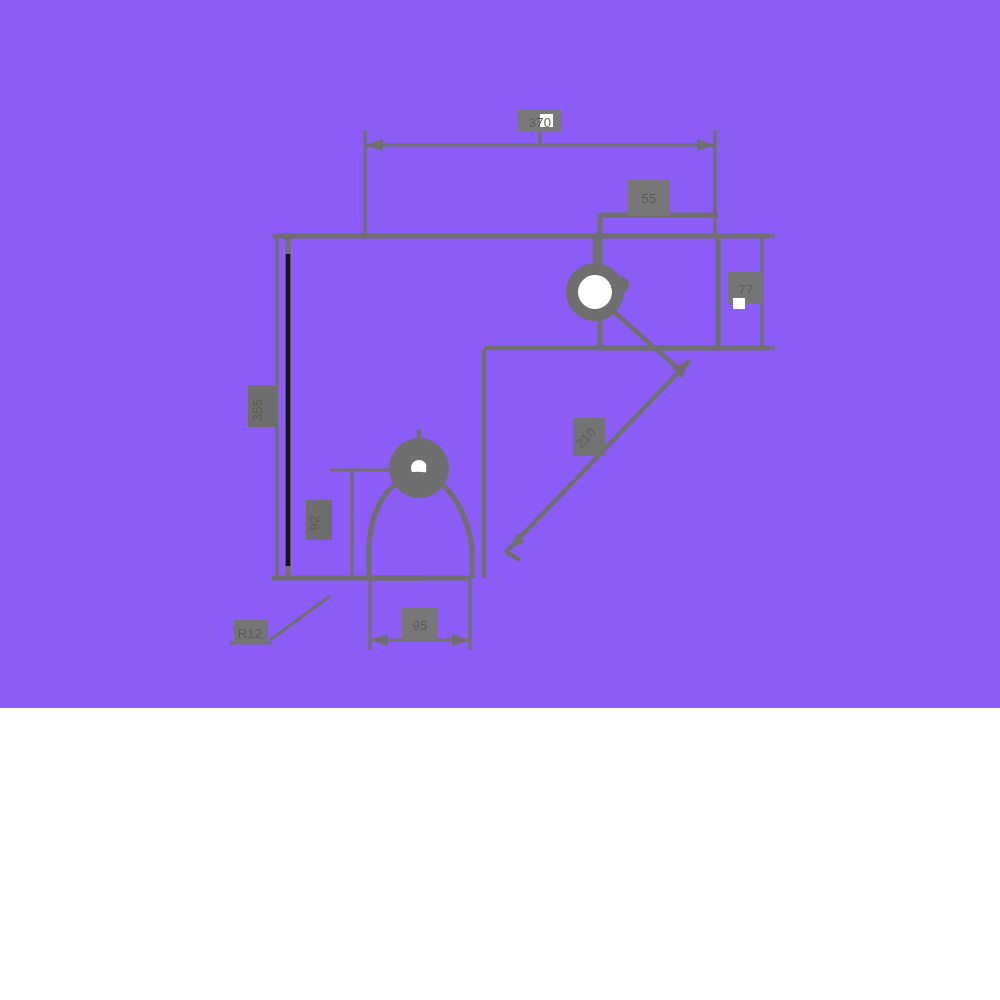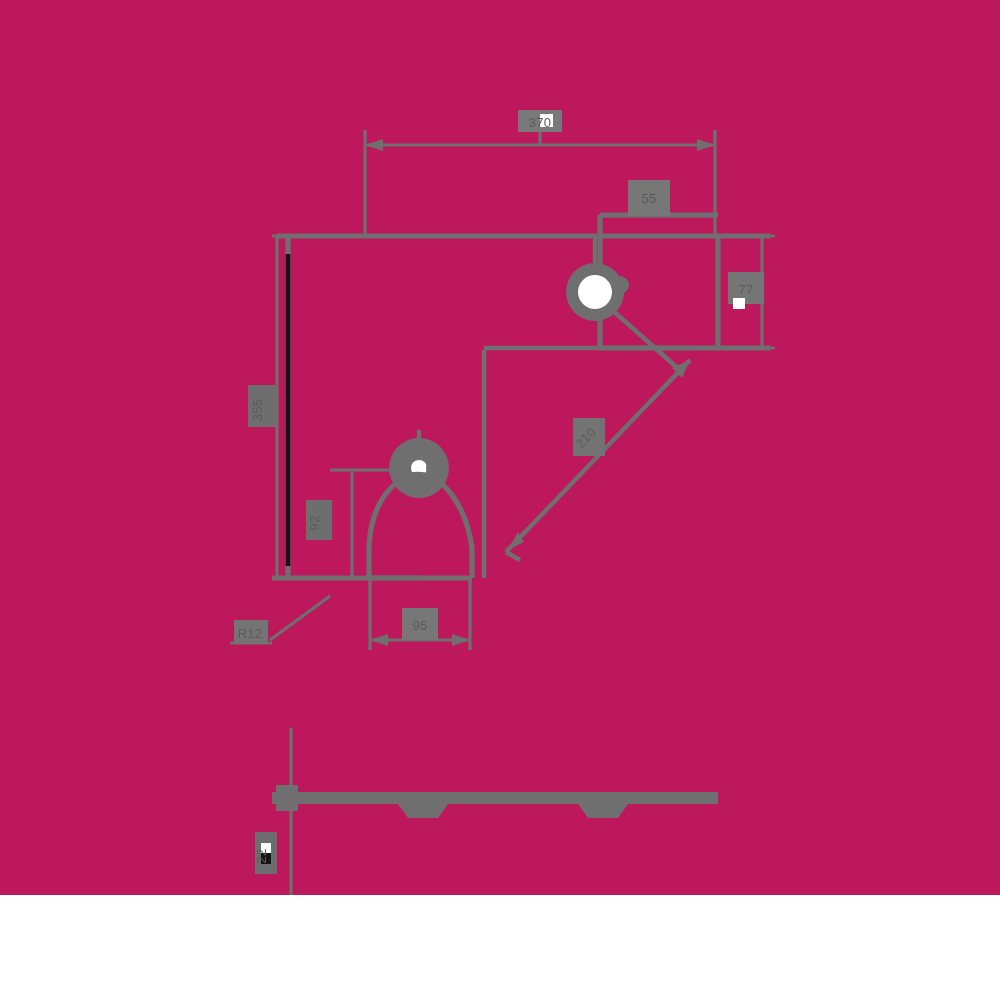--- a/index.html
+++ b/index.html
@@ -3,22 +3,22 @@
 <meta charset="utf-8">
 <style>
   html, body {
     margin: 0;
     padding: 0;
     background: #ffffff;
   }
   #drawing-root {
     position: relative;
     width: 1000px;
-    height: 895px;
-    background: #be185d;
+    height: 708px;
+    background: #8b5cf6;
     font-family: "Liberation Sans", sans-serif;
     overflow: hidden;
   }
   #cad-svg {
     display: block;
     width: 1000px;
     height: 1000px;
   }
   .dim-text {
     font-family: "Liberation Sans", sans-serif;

